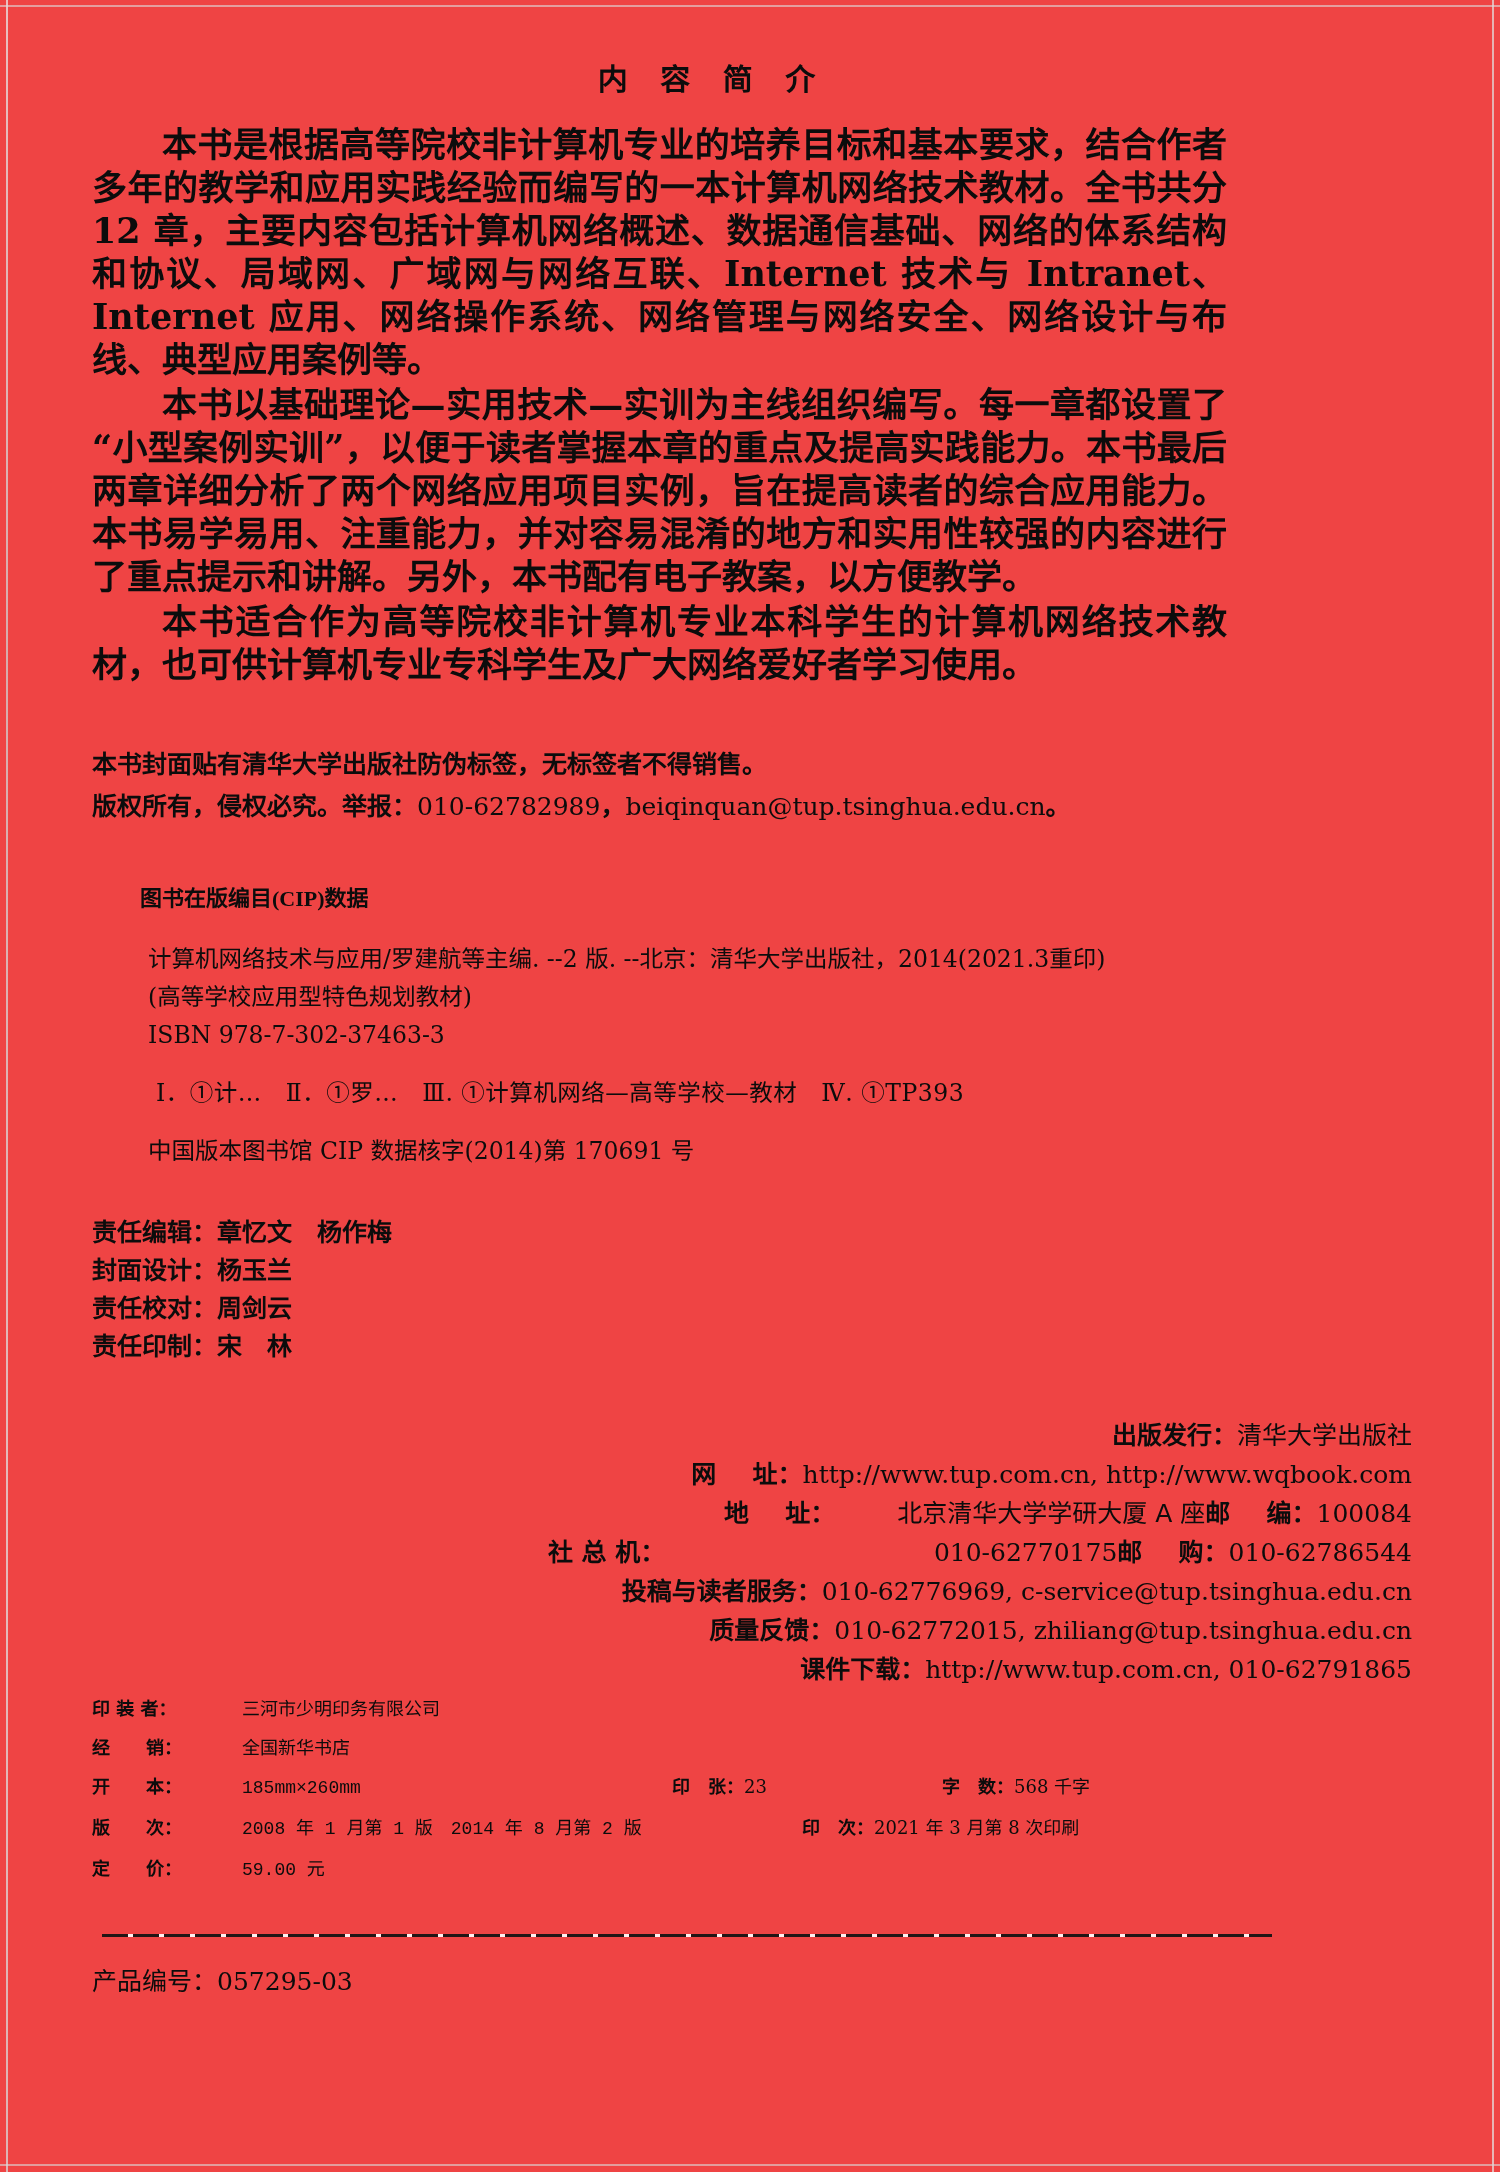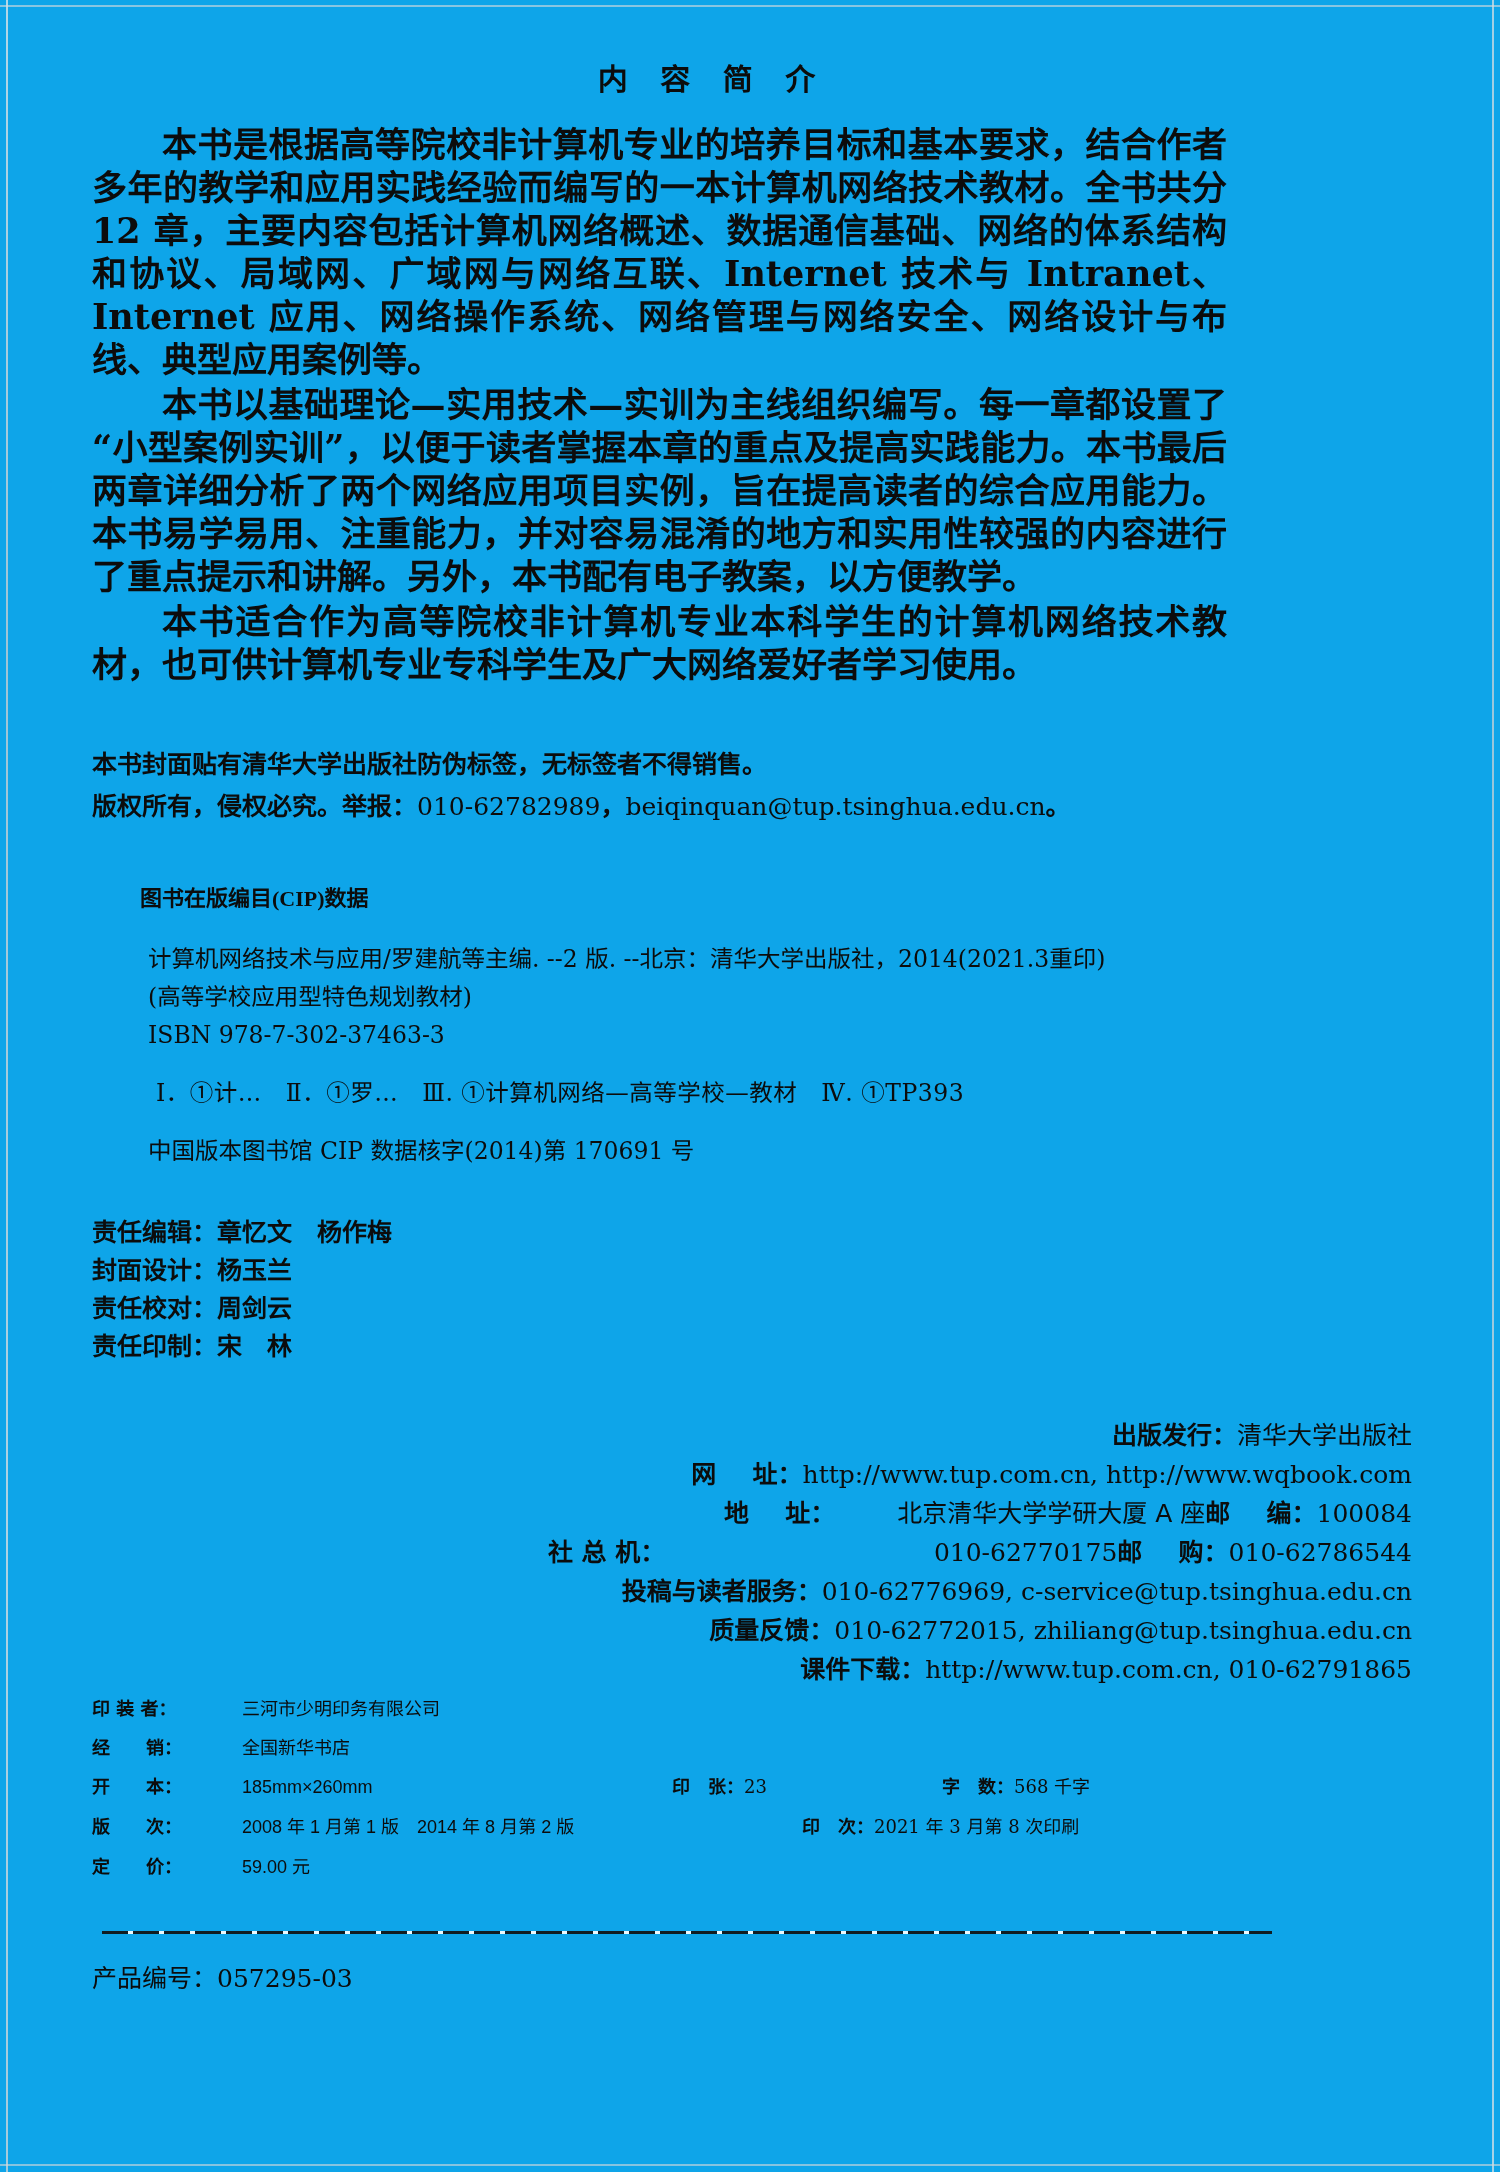--- a/index.html
+++ b/index.html
@@ -16,21 +16,21 @@
     color: #0c0c0c;
     overflow: hidden;
   }
 
   
   .page {
     position: absolute;
     left: 0; top: 0;
     width: 1500px;
     height: 2172px;
-    background: #0ea5e9;
+    background: #ef4444;
     box-sizing: border-box;
   }
   .scan-edge-left {
     position: absolute;
     left: 6px; top: 0;
     width: 2px; height: 2172px;
     background: linear-gradient(to bottom, #e8e8e8, #cfcfcf 30%, #e2e2e2 70%, #d8d8d8);
     opacity: .75;
   }
   .scan-edge-right {
@@ -205,21 +205,21 @@
     line-height: 39px;
     white-space: nowrap;
     font-family: "DejaVu Sans", "Liberation Sans", sans-serif;
   }
   .spec-row .lbl {
     font-weight: bold;
     display: inline-block;
     width: 150px;
   }
   .spec-row .val {
-    font-family: Liberation Sans, sans-serif;
+    font-family: Liberation Mono, monospace;
     font-weight: normal;
     display: inline-block;
   }
   .spec-row .val.cjk {
     font-family: "DejaVu Sans", "Liberation Sans", sans-serif;
   }
   .spec-row .mid {
     display: inline-block;
     width: 430px;
   }

